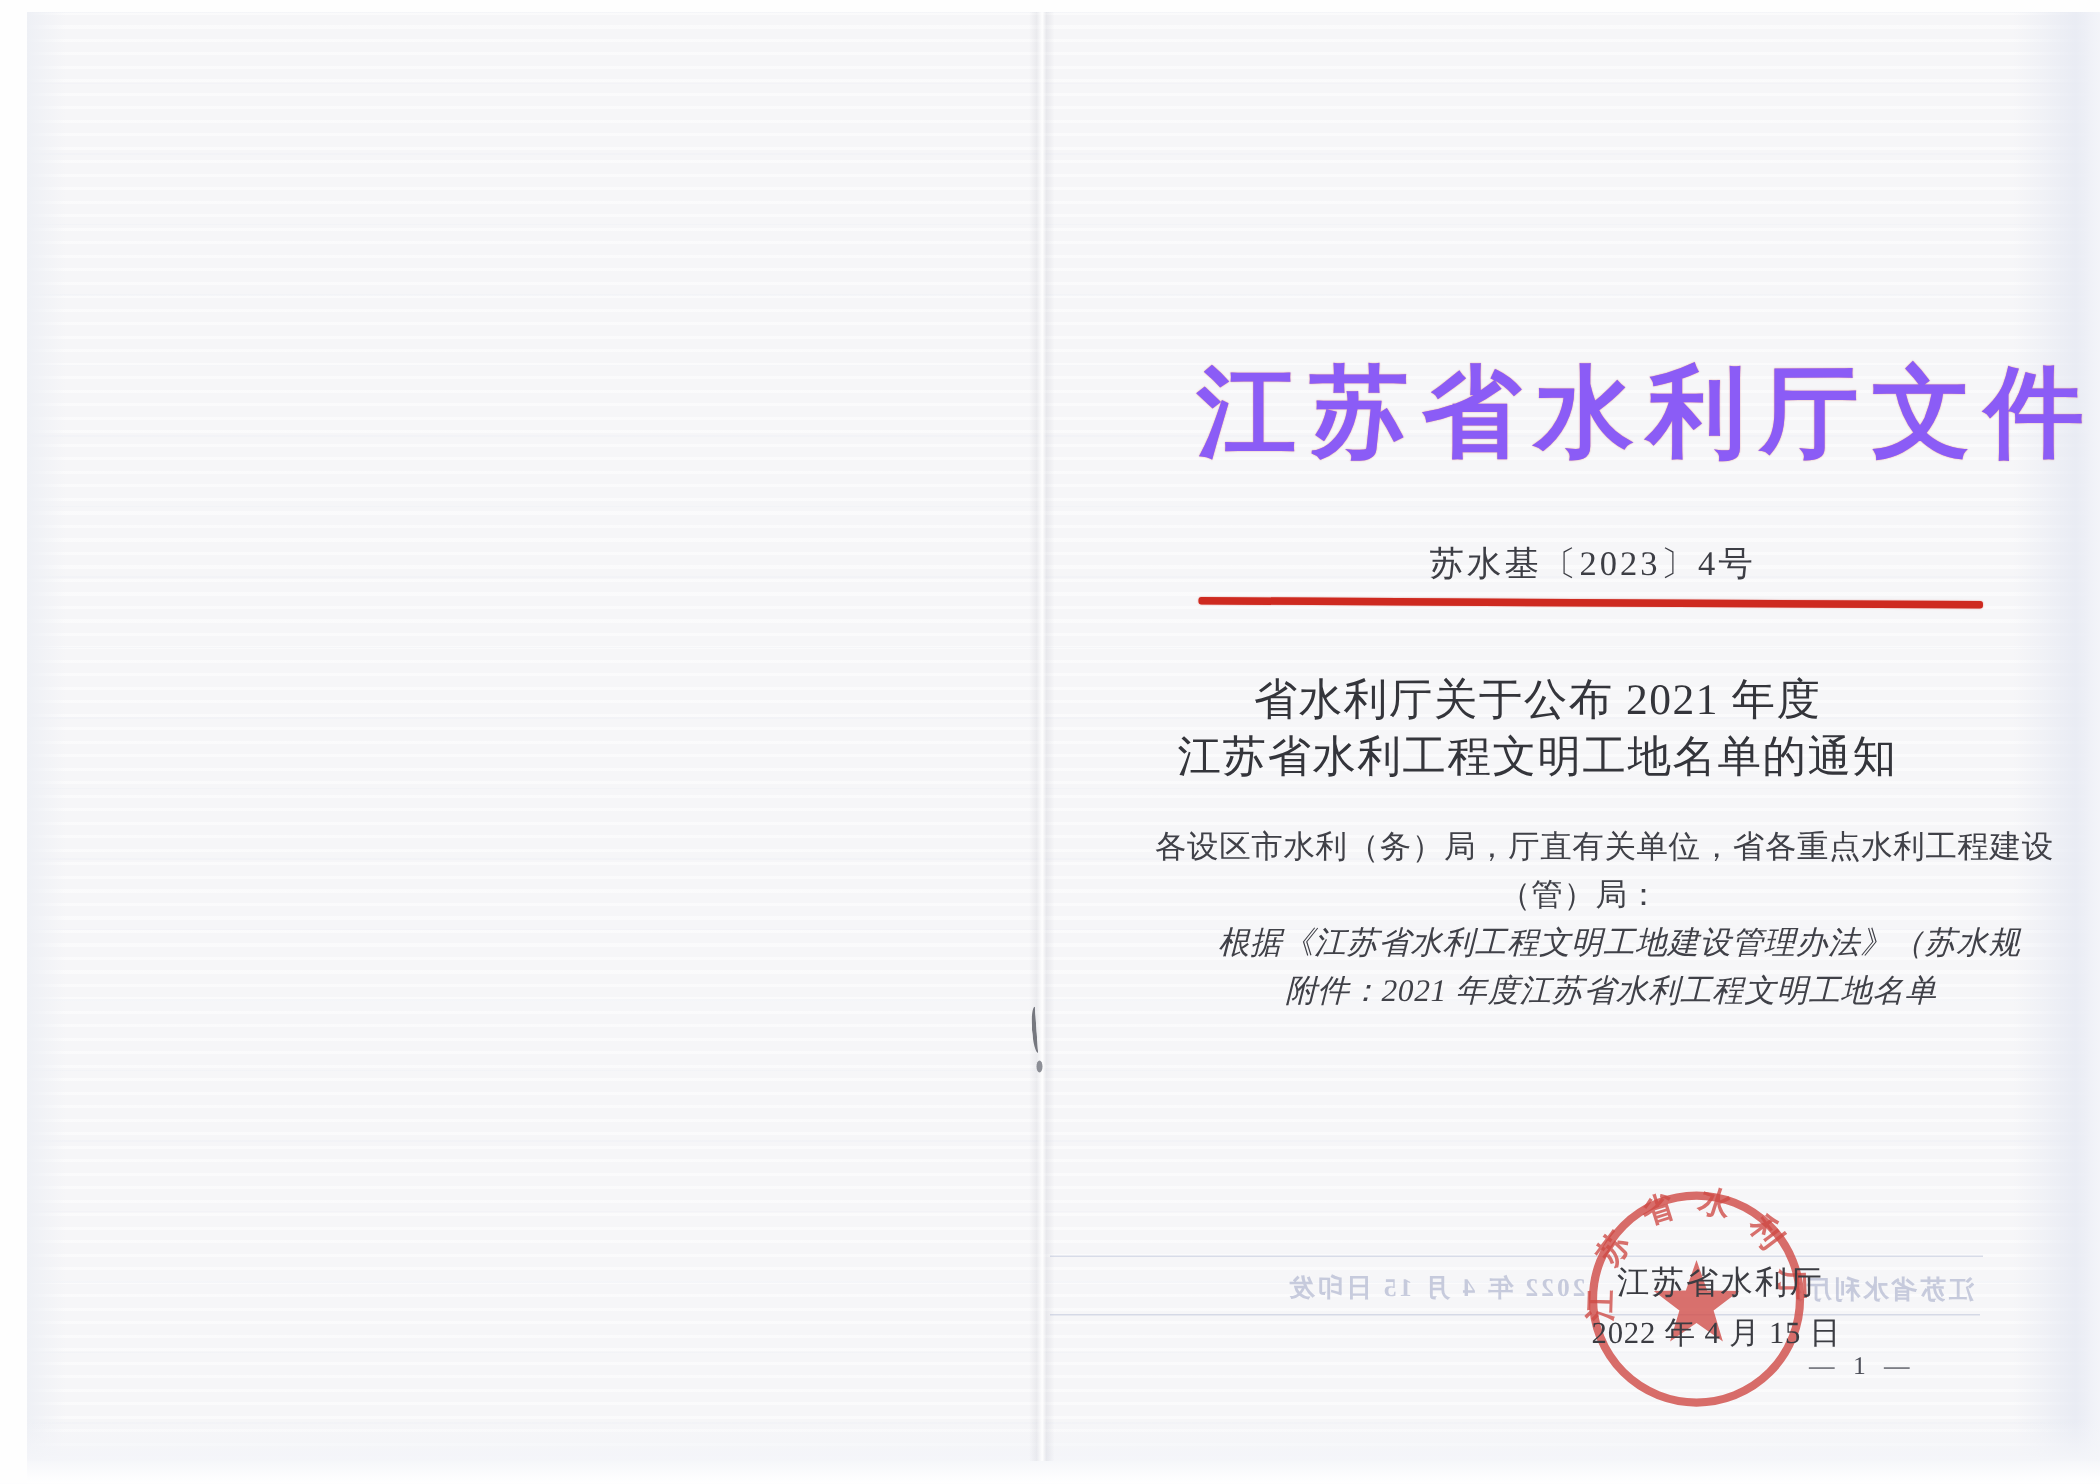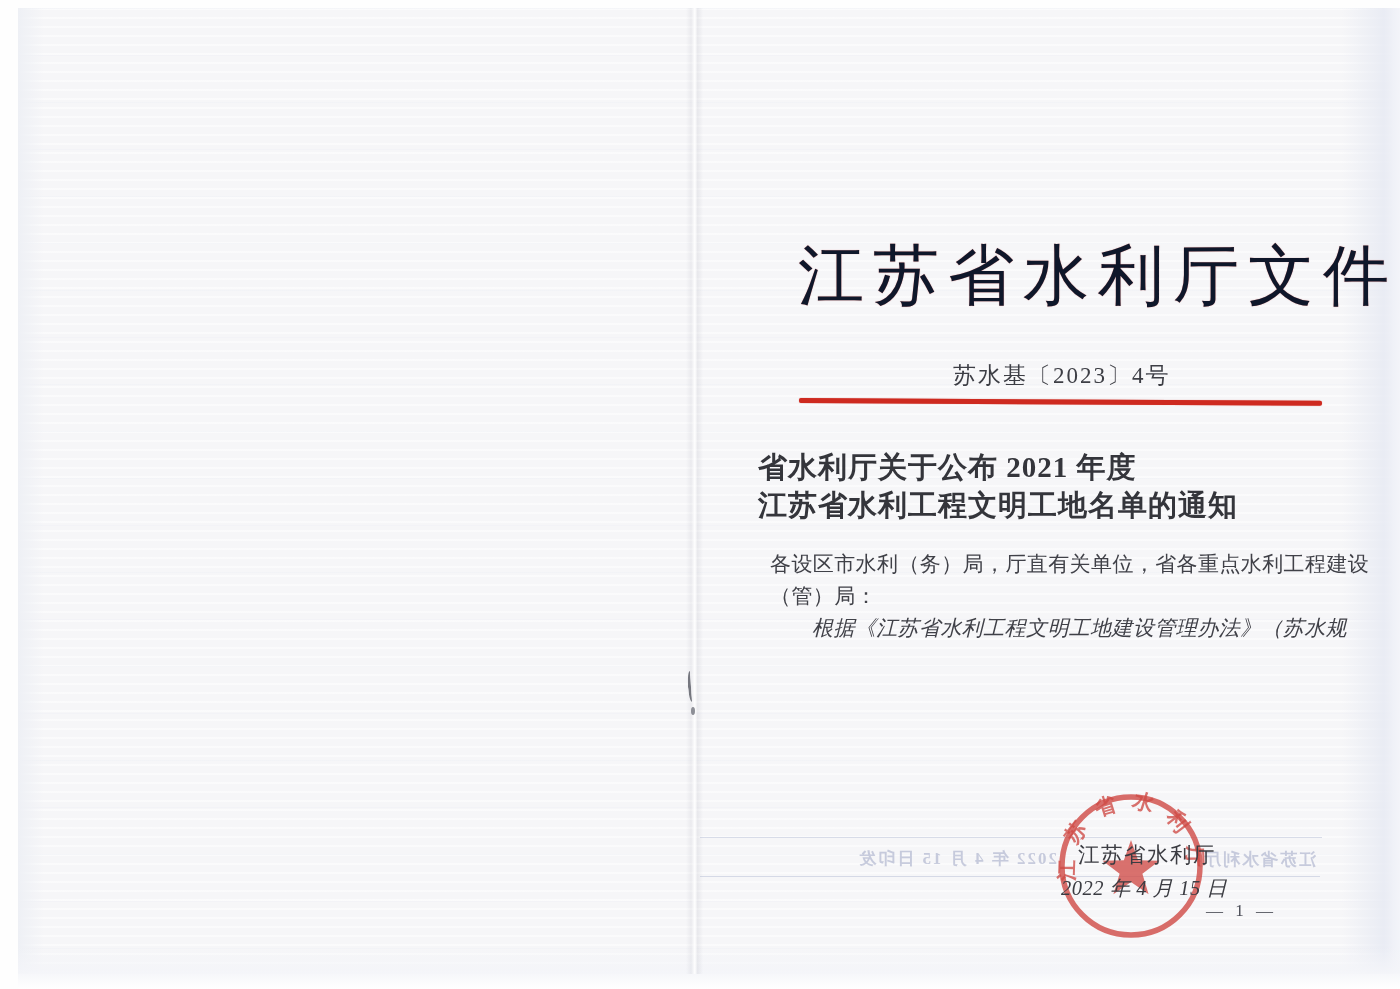--- a/index.html
+++ b/index.html
@@ -39,55 +39,55 @@
     transform: rotate(-4deg); opacity: 0.8;
   }
   .staple-mark-bottom {
     position: absolute; left: 691px; top: 707px; width: 4px; height: 8px;
     background: #6a6c76; border-radius: 50%; opacity: 0.75;
   }
 
   
   .masthead {
     position: absolute; left: 798px; top: 241px; width: 534px;
-    font-size: 66px; line-height: 70px; font-weight: 400;
-    letter-spacing: 9px; text-align: center; color: #0f172a;
+    font-size: 66px; line-height: 70px; font-weight: 700;
+    letter-spacing: 9px; text-align: center; color: #8b5cf6;
     text-shadow: 0 0 1px rgba(213,40,28,0.55);
     white-space: nowrap;
   }
   .doc-number {
     position: absolute; left: 953px; top: 360px;
     font-size: 23px; color: #3d3e45; letter-spacing: 2px; white-space: nowrap;
   }
   .red-rule {
     position: absolute; left: 799px; top: 398px; width: 523px; height: 5px;
     background: #ce2a20; transform: rotate(0.3deg); transform-origin: left center;
     border-radius: 2px; box-shadow: 0 0 1px rgba(206,42,32,0.6);
   }
   .notice-title {
     position: absolute; left: 758px; top: 448px; width: 534px;
-    font-weight: 700; color: #34353b;
+    text-align: center; font-weight: 400; color: #34353b;
     font-size: 29px; line-height: 38px; letter-spacing: 1px;
   }
   .body-block {
     position: absolute; left: 770px; top: 549px; width: 566px;
-    font-size: 21px; color: #404148; letter-spacing: 0.4px;
+    font-size: 21px; color: #404148; letter-spacing: 0.4px; text-align: center;
   }
   .body-line { height: 32px; line-height: 31px; white-space: nowrap; }
   .body-line.indent { padding-left: 42px; font-style: italic; }
 
   
   .official-seal { position: absolute; left: 1051px; top: 784px; width: 160px; height: 160px; z-index: 1; }
   .signature {
     position: absolute; left: 1078px; top: 840px; z-index: 2;
     font-size: 21.5px; color: #3b3c42; letter-spacing: 1.5px; white-space: nowrap;
   }
   .sign-date {
     position: absolute; left: 1061px; top: 874px; z-index: 2;
-    font-size: 20.5px; color: #3b3c42; letter-spacing: 0.5px; white-space: nowrap; font-style: italic;
+    font-size: 20.5px; color: #3b3c42; letter-spacing: 0.5px; white-space: nowrap;
   }
   .page-number {
     position: absolute; left: 1206px; top: 901px; z-index: 2;
     font-size: 17px; color: #4c4e58; letter-spacing: 4px; white-space: nowrap;
   }
 
   
   .bleed-line { position: absolute; height: 1px; background: rgba(168,177,205,0.42); z-index: 0; }
   .bleed-line.top { left: 700px; top: 837px; width: 622px; }
   .bleed-line.bottom { left: 700px; top: 876px; width: 620px; }
@@ -124,20 +124,21 @@
 
   <div class="notice-title">
     <div>省水利厅关于公布 2021 年度</div>
     <div>江苏省水利工程文明工地名单的通知</div>
   </div>
 
   <div class="body-block">
     <div class="body-line">各设区市水利（务）局，厅直有关单位，省各重点水利工程建设</div>
     <div class="body-line">（管）局：</div>
     <div class="body-line indent">根据《江苏省水利工程文明工地建设管理办法》（苏水规</div>
+    <div class="body-line indent">附件：2021 年度江苏省水利工程文明工地名单</div>
   </div>
 
   <svg class="official-seal" viewBox="0 0 160 160" xmlns="http://www.w3.org/2000/svg">
     <circle cx="80" cy="82" r="69" fill="none" stroke="#cf4a45" stroke-width="5.5" opacity="0.8"></circle>
     <path id="seal-arc" d="M 24,92 A 57,57 0 1 1 136,92" fill="none"></path>
     <text font-size="21" font-weight="700" fill="#cf4a45" opacity="0.78" letter-spacing="14" font-family="&quot;Liberation Serif&quot;, serif">
       <textPath href="#seal-arc" startOffset="50%" text-anchor="middle">江苏省水利厅</textPath>
     </text>
     <polygon opacity="0.78" fill="#cf4a45" points="80,56 87.1,76.3 108.5,76.7 91.4,89.7 97.6,110.3 80,98 62.4,110.3 68.6,89.7 51.5,76.7 72.9,76.3"></polygon>
   </svg>

